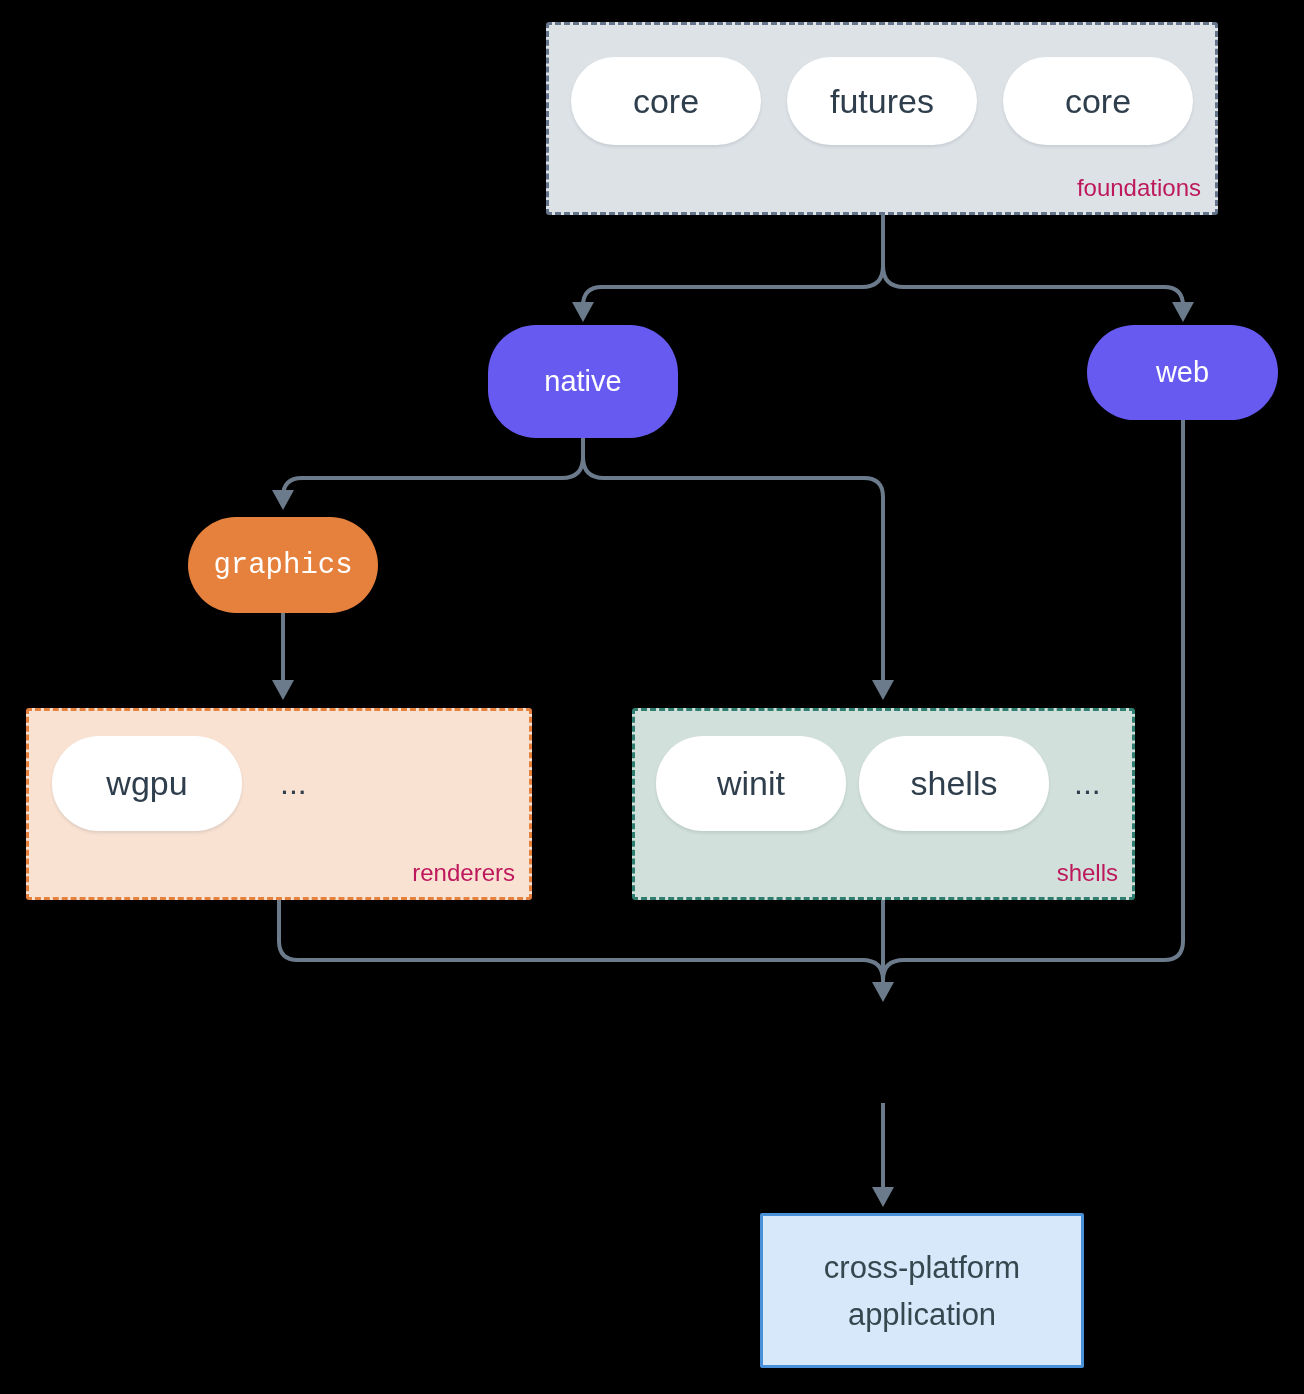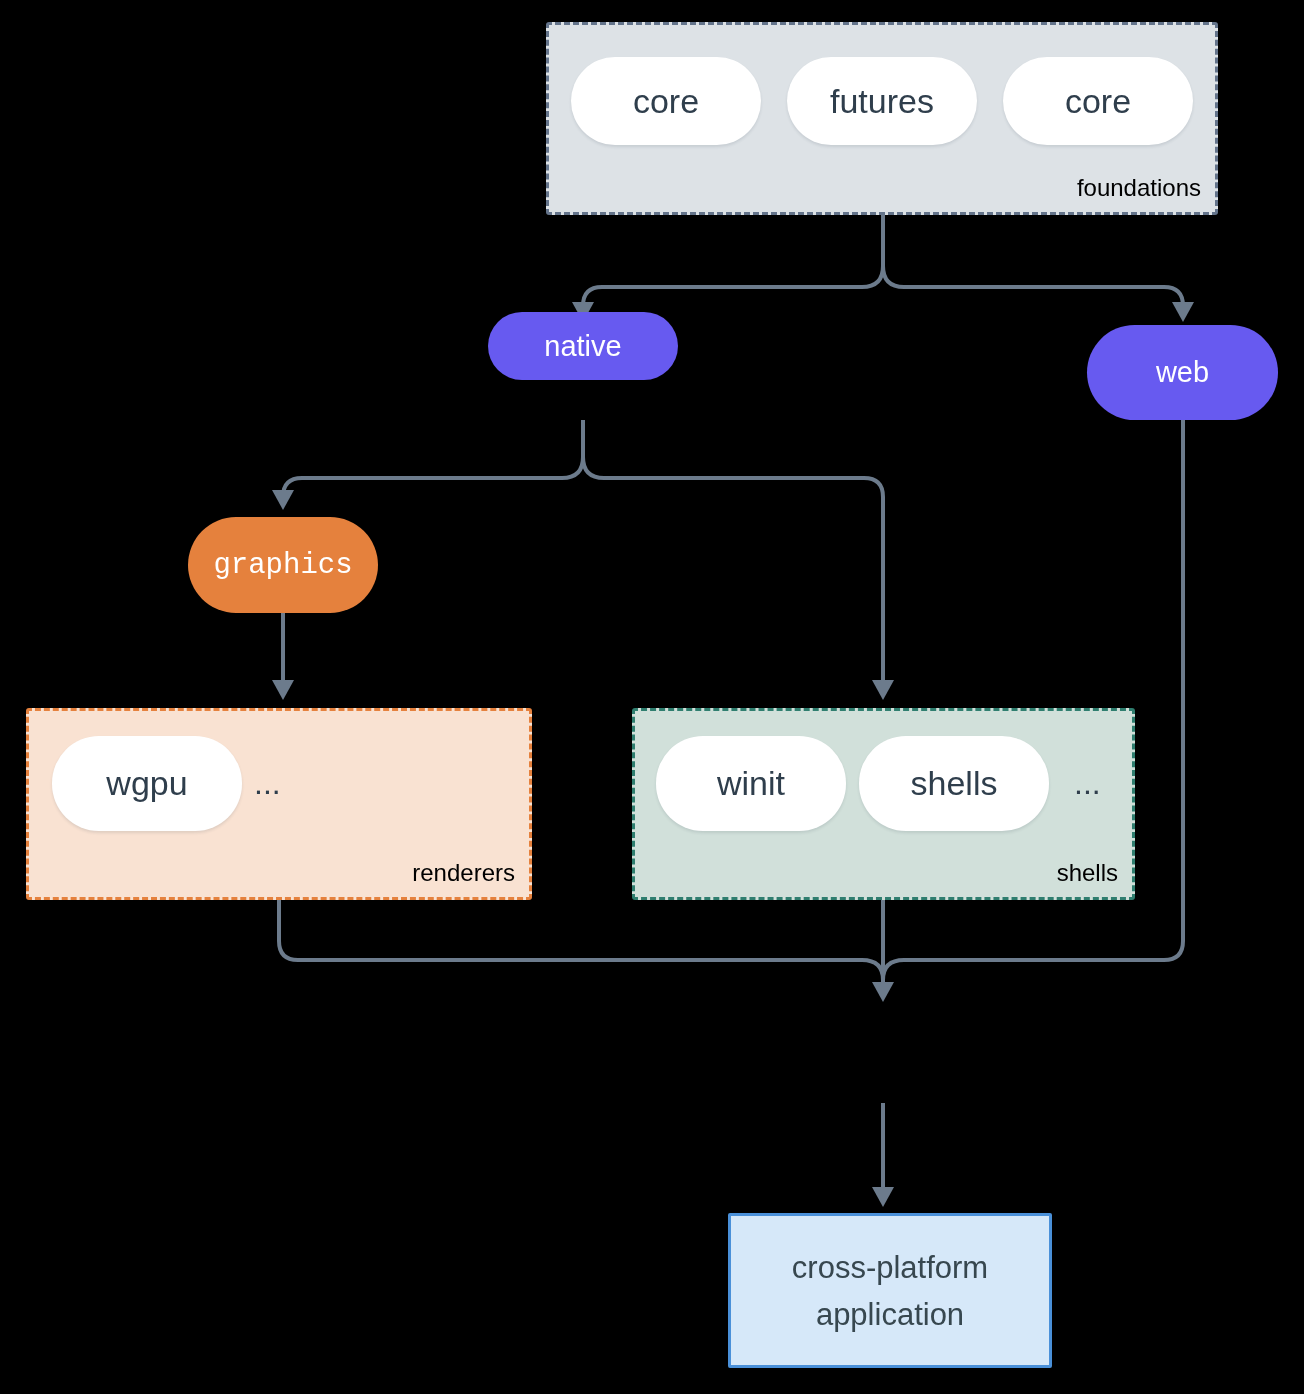--- a/index.html
+++ b/index.html
@@ -19,51 +19,51 @@
   .group-renderers {
     left:26px; top:708px; width:506px; height:192px;
     background:#f9e2d2; border:3px dashed #e5813d;
   }
   .group-shells {
     left:632px; top:708px; width:503px; height:192px;
     background:#d1e0da; border:3px dashed #2f7e6f;
   }
   .pill-row { display:flex; align-items:flex-start; }
   .group-foundations .pill-row { padding:32px 22px 0 22px; gap:26px; }
-  .group-renderers .pill-row { padding:25px 0 0 23px; }
+  .group-renderers .pill-row { padding:25px 0 0 23px; gap:26px; }
   .group-shells .pill-row { padding:25px 0 0 21px; gap:13px; }
 
   .pill-white {
     background:#ffffff; border-radius:47px; width:190px; height:88px;
     display:flex; align-items:center; justify-content:center;
     font-size:34px; color:#2f3e4c;
     box-shadow:0 2px 3px rgba(40,55,70,0.12);
     flex:0 0 auto;
   }
   .group-renderers .pill-white, .group-shells .pill-white { height:95px; }
   .ellipsis {
     font-size:32px; color:#2f3e4c; line-height:95px; padding-left:12px;
   }
   .group-label {
     position:absolute; right:14px; bottom:10px;
-    font-size:24px; color:#000000;
+    font-size:24px; color:#be185d;
   }
 
   .node {
     position:absolute; border-radius:48px; box-sizing:border-box;
     display:flex; align-items:center; justify-content:center;
     font-size:29px; color:#ffffff;
   }
-  .node-native   { left:488px;  top:312px;  width:190px; height:68px; background:#675af0; }
+  .node-native   { left:488px;  top:325px;  width:190px; height:113px; background:#675af0; }
   .node-web      { left:1087px; top:325px;  width:191px; height:95px; background:#675af0; }
   .node-graphics { left:188px;  top:517px;  width:190px; height:96px; background:#e5813d;font-family:Liberation Mono, monospace; }
   .node-iced     { left:788px;  top:1010px; width:190px; height:93px; background:#2e89d8; }
 
   .box-application {
-    position:absolute; left:728px; top:1213px; width:324px; height:155px;
+    position:absolute; left:760px; top:1213px; width:324px; height:155px;
     background:#d6e8f9; border:3px solid #4a90d9; box-sizing:border-box;
     display:flex; flex-direction:column; align-items:center; justify-content:center;
     font-size:31px; color:#37474f; line-height:47px; border-radius:2px;
   }
 </style>
 </head>
 <body>
 
 <div id="canvas">
 

